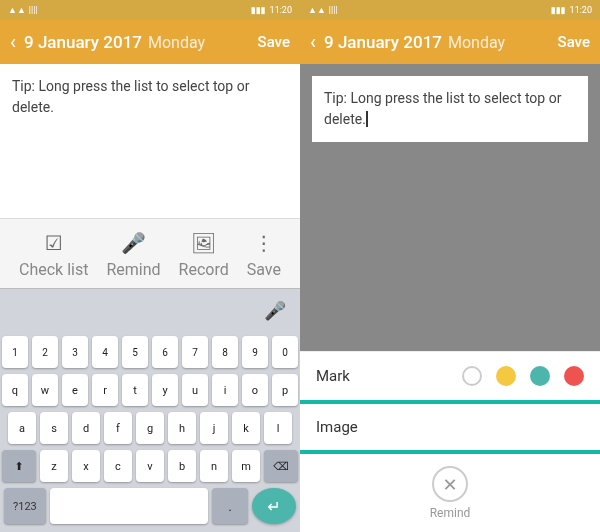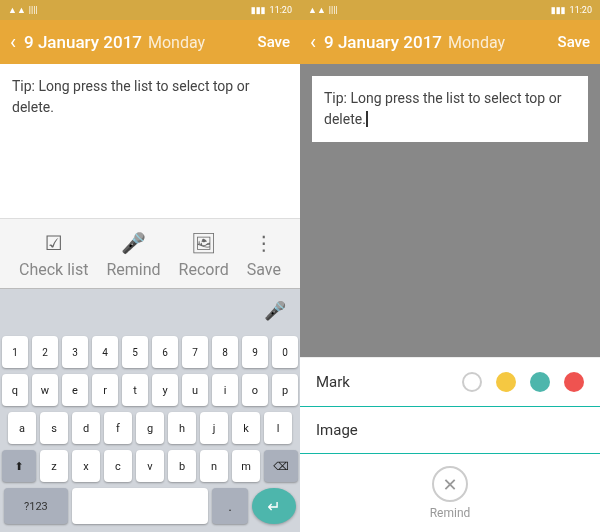--- a/index.html
+++ b/index.html
@@ -196,21 +196,21 @@
       align-items: center;
       gap: 4px;
       padding: 0 2px;
       margin-bottom: 4px;
     }
 
     .kb-bottom-row .kb-key-special {
       background: #aab0bc;
       border-radius: 4px;
       height: 36px;
-      padding: 0 20px;
+      padding: 0 9px;
       font-size: 11px;
       color: #333;
       display: flex;
       align-items: center;
       justify-content: center;
       cursor: pointer;
       box-shadow: 0 1px 2px rgba(0,0,0,0.3);
     }
 
     .kb-space {
@@ -286,21 +286,21 @@
 
     .options-panel {
       background: #fff;
       border-top: 1px solid #eee;
     }
 
     .options-row {
       display: flex;
       align-items: center;
       padding: 14px 16px;
-      border-bottom: 1px solid #14b8a6;
+      border-bottom: 4px solid #14b8a6;
     }
 
     .options-label {
       font-size: 15px;
       color: #333;
       flex: 1;
     }
 
     .color-circles {
       display: flex;

